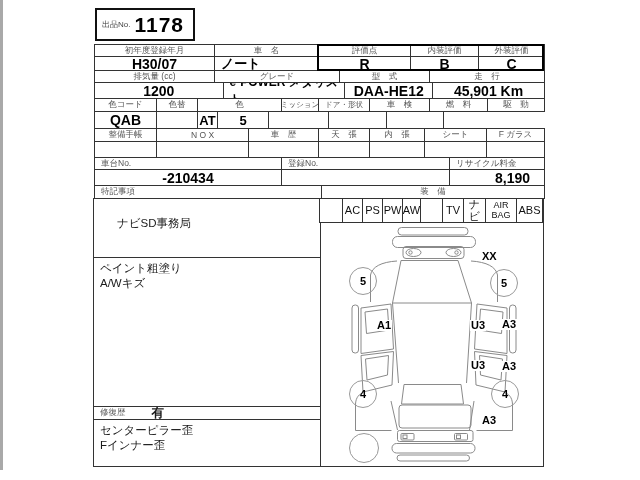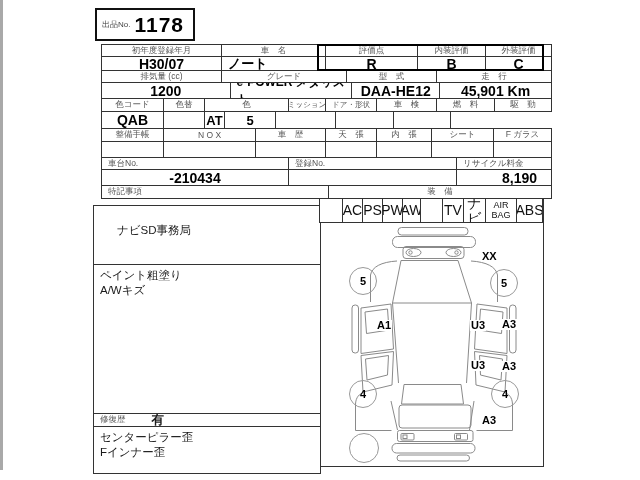--- a/index.html
+++ b/index.html
@@ -6,48 +6,48 @@
   .page{position:relative;width:640px;height:480px;background:#fff;overflow:hidden;
         font-family:"Liberation Sans","DejaVu Sans",sans-serif;color:#000;}
   .edge{position:absolute;left:0;top:0;width:3px;height:470px;background:#a9a9a9;}
   .form{position:absolute;left:93px;top:8px;width:451px;height:460px;}
   
   .lotbox{position:absolute;left:2px;top:0;width:100px;height:33px;border:2px solid #111;
           box-sizing:border-box;display:flex;align-items:center;padding-left:5px;background:#fff;}
   .lotlabel{font-size:8px;color:#444;margin-right:4px;}
   .lotnum{font-size:21px;font-weight:bold;letter-spacing:1px;}
   
-  .tbl{position:absolute;left:8px;top:36px;width:451px;}
+  .tbl{position:absolute;left:1px;top:36px;width:451px;}
   .r{display:flex;}
   .tbl .r{margin-top:-1px;}
   .tbl .r:first-child{margin-top:0;}
   .c{box-sizing:border-box;border:1px solid #333;background:#fff;overflow:hidden;
      display:flex;align-items:center;justify-content:center;margin-left:-1px;}
   .r .c:first-child{margin-left:0;}
   .hd{font-size:8.5px;color:#555;white-space:nowrap;}
   .vl{font-weight:bold;font-size:13px;}
   .lft{justify-content:flex-start;padding-left:6px;}
   .rgt{justify-content:flex-end;padding-right:14px;}
   .big{font-size:14px;}
   .sm{font-size:11px;}
   .evalbox{position:absolute;left:224px;top:36px;width:227px;height:27px;border:2px solid #000;
            box-sizing:border-box;pointer-events:none;z-index:5;}
   
   .llc{position:absolute;left:0;top:190px;width:228px;}
   .box{box-sizing:border-box;border:1px solid #333;background:#fff;margin-top:-1px;
        font-size:11.5px;color:#1a1a1a;padding:3px 6px;line-height:1.3;}
-  .llc .box:first-child{margin-top:7px;padding-left:23px;}
+  .llc .box:first-child{margin-top:0;padding-left:23px;}
   .repair{display:flex;align-items:center;padding:0 0 0 6px;}
   .repair .hd{margin-right:26px;}
   .yes{font-weight:bold;font-size:12.5px;}
   
   .dia{position:absolute;left:227px;top:190px;width:224px;height:269px;border:1px solid #333;
        box-sizing:border-box;background:#fff;}
   .eqr{position:absolute;left:-1px;top:-1px;display:flex;}
-  .eq{height:25px;font-size:14px;color:#111;text-align:center;line-height:1.05;}
+  .eq{height:25px;font-size:11px;color:#111;text-align:center;line-height:1.05;}
   .eq.airbag{font-size:9px;font-weight:normal;padding:0 1px;}
   .carsvg{position:absolute;left:0;top:0;width:222px;height:267px;}
   .dmg{position:absolute;background:#fff;font-weight:bold;font-size:11px;line-height:1;
        padding:0 1px;color:#000;}
   .tire{position:absolute;font-weight:bold;font-size:11px;line-height:1;color:#000;
         transform:translate(-50%,-50%);}
 </style>
 </head>
 <body>
 

